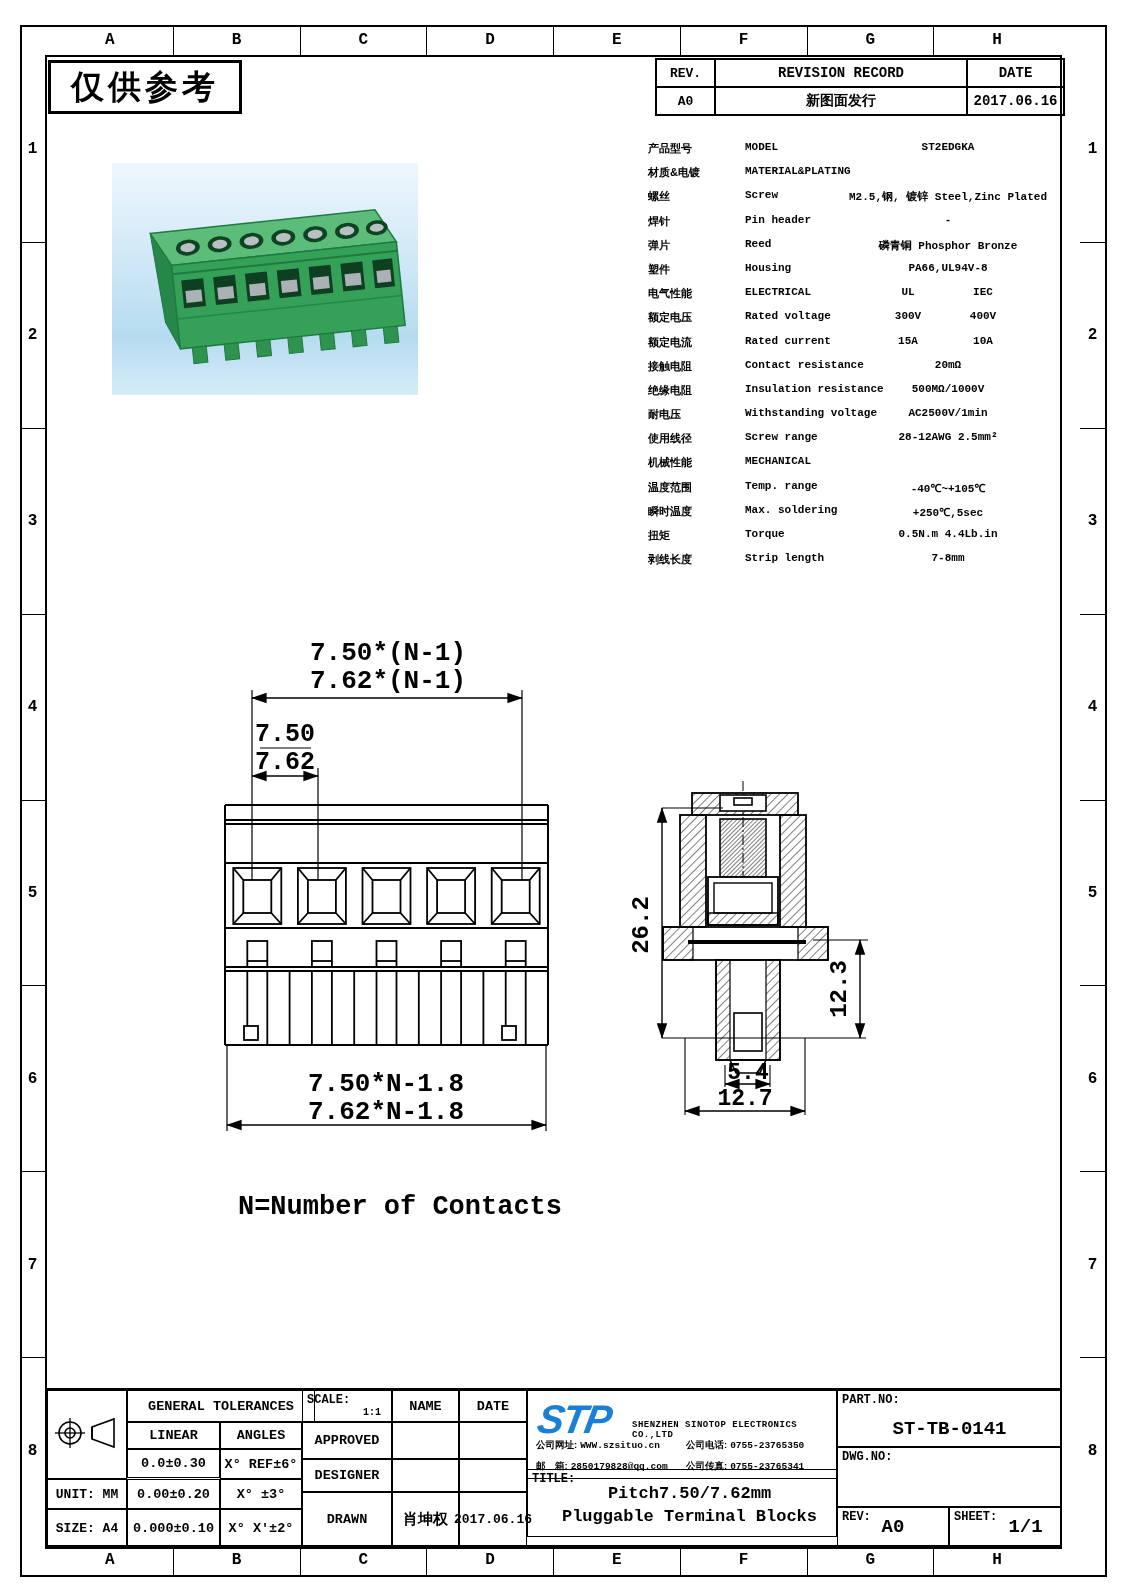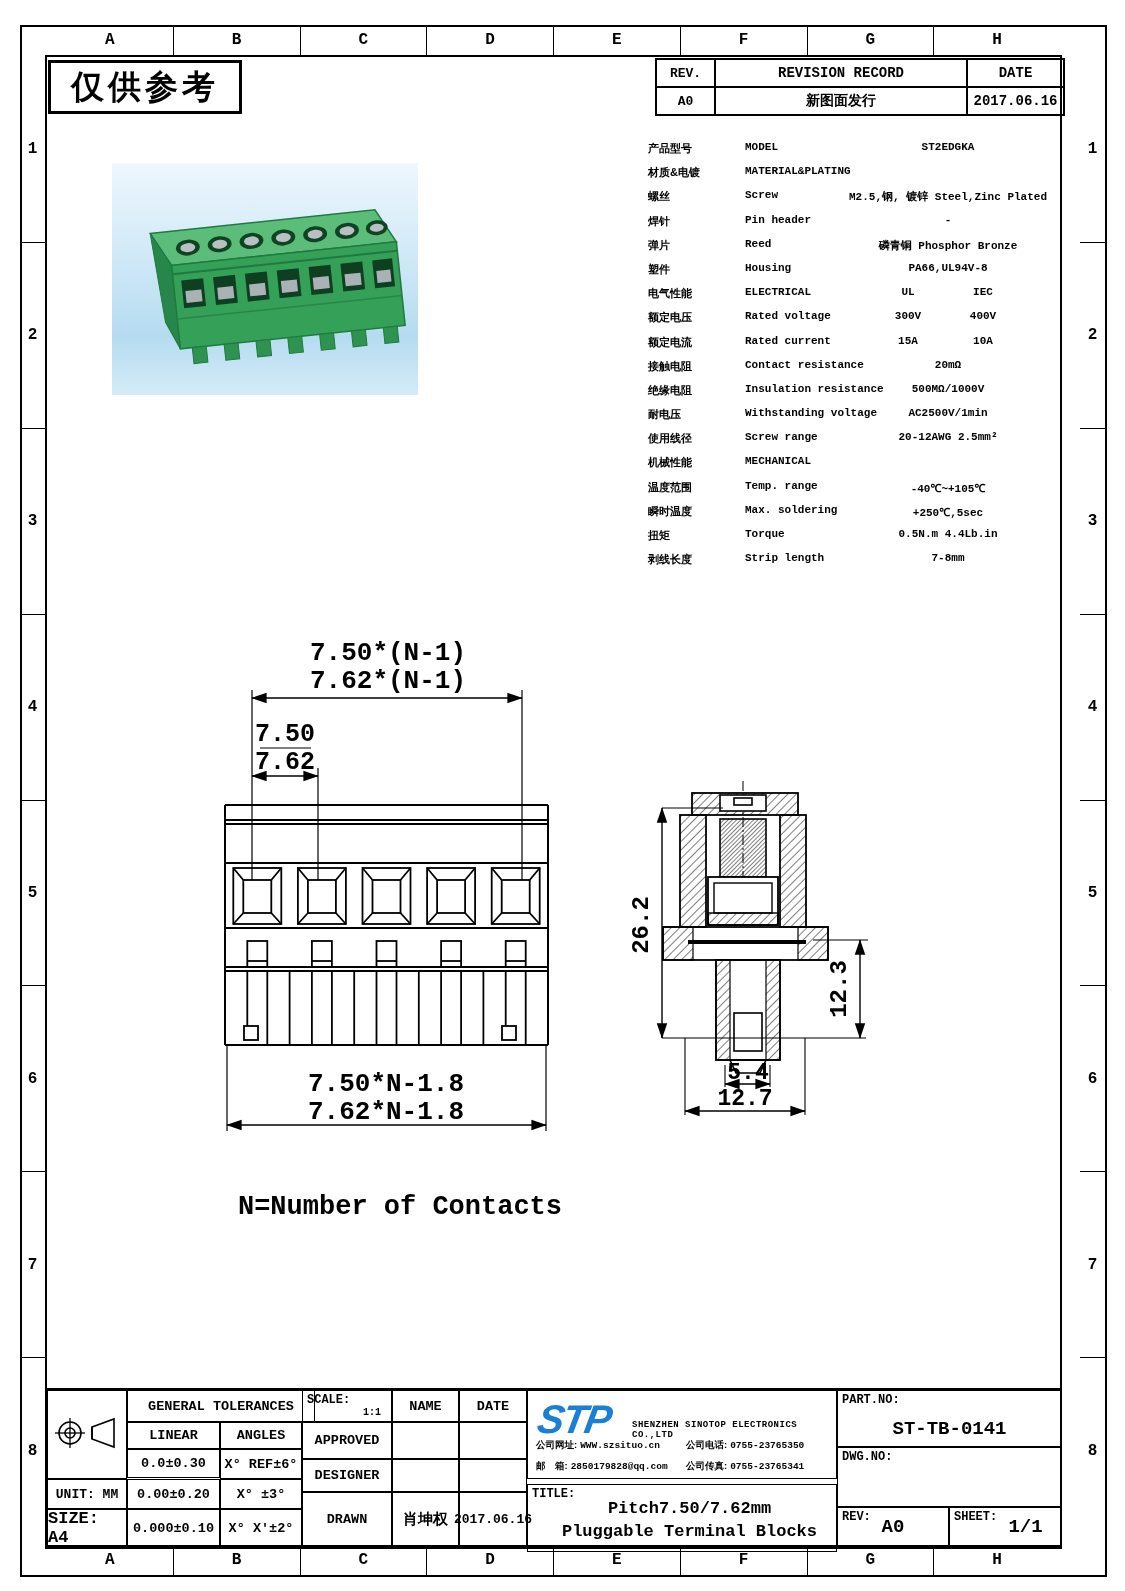--- a/index.html
+++ b/index.html
@@ -278,21 +278,21 @@
         <span class="spec-v">500MΩ/1000V</span>
       </div>
       <div class="spec-row">
         <span class="spec-cn">耐电压</span>
         <span class="spec-en">Withstanding voltage</span>
         <span class="spec-v">AC2500V/1min</span>
       </div>
       <div class="spec-row">
         <span class="spec-cn">使用线径</span>
         <span class="spec-en">Screw range</span>
-        <span class="spec-v">20-12AWG 2.5mm²</span>
+        <span class="spec-v">28-12AWG 2.5mm²</span>
       </div>
       <div class="spec-row">
         <span class="spec-cn">机械性能</span>
         <span class="spec-en">MECHANICAL</span>
       </div>
       <div class="spec-row">
         <span class="spec-cn">温度范围</span>
         <span class="spec-en">Temp. range</span>
         <span class="spec-v">-40℃~+105℃</span>
       </div>
@@ -491,21 +491,21 @@
       <svg width="76" height="84" viewBox="0 0 76 84">
         <circle cx="22" cy="42" r="11" fill="none" stroke="#000" stroke-width="1.6"></circle>
         <circle cx="22" cy="42" r="5" fill="none" stroke="#000" stroke-width="1.6"></circle>
         <line x1="7" y1="42" x2="37" y2="42" stroke="#000" stroke-width="1.3"></line>
         <line x1="22" y1="27" x2="22" y2="57" stroke="#000" stroke-width="1.3"></line>
         <path d="M44,36 L66,28 L66,56 L44,48 Z" fill="none" stroke="#000" stroke-width="1.6"></path>
         <line x1="44" y1="36" x2="44" y2="48" stroke="#000" stroke-width="1.6"></line>
       </svg>
     </div>
     <div class="tbc cen" style="left:0;top:89px;width:80px;height:30px;font-weight:bold;font-size:13px;">UNIT: MM</div>
-    <div class="tbc cen" style="left:0;top:119px;width:80px;height:38px;font-weight:bold;font-size:17px;">SIZE: A4</div>
+    <div class="tbc cen" style="left:0;top:119px;width:80px;height:38px;font-weight:bold;font-size:13px;">SIZE: A4</div>
 
     <div class="tbc cen tol-txt" style="left:80px;top:0;width:188px;height:32px;">GENERAL TOLERANCES</div>
     <div class="tbc cen tol-txt" style="left:80px;top:32px;width:93px;height:27px;">LINEAR</div>
     <div class="tbc cen tol-txt" style="left:173px;top:32px;width:82px;height:27px;">ANGLES</div>
     <div class="tbc cen tol-txt" style="left:80px;top:59px;width:93px;height:29px;">0.0±0.30</div>
     <div class="tbc cen tol-txt" style="left:173px;top:59px;width:82px;height:30px;">X° REF±6°</div>
     <div class="tbc cen tol-txt" style="left:80px;top:89px;width:93px;height:30px;">0.00±0.20</div>
     <div class="tbc cen tol-txt" style="left:173px;top:89px;width:82px;height:30px;">X° ±3°</div>
     <div class="tbc cen tol-txt" style="left:80px;top:119px;width:93px;height:38px;">0.000±0.10</div>
     <div class="tbc cen tol-txt" style="left:173px;top:119px;width:82px;height:38px;">X° X'±2°</div>
@@ -533,21 +533,21 @@
       <span class="logo">STP</span>
       <span class="co-en">SHENZHEN SINOTOP ELECTRONICS CO.,LTD</span>
       <div class="contact-grid" id="contact-grid">
           <div class="contact-item"><span class="c-label">公司网址:</span><span class="c-value">WWW.szsituo.cn</span></div>
           <div class="contact-item"><span class="c-label">公司电话:</span><span class="c-value">0755-23765350</span></div>
           <div class="contact-item"><span class="c-label">邮　箱:</span><span class="c-value">2850179828@qq.com</span></div>
           <div class="contact-item"><span class="c-label">公司传真:</span><span class="c-value">0755-23765341</span></div>
         </div>
     </div>
 
-    <div class="tbc" style="left:480px;top:94px;width:310px;height:68px;padding-left:15px;">
+    <div class="tbc" style="left:480px;top:79px;width:310px;height:68px;padding-left:15px;">
       <span class="lbl">TITLE:</span>
       <div class="title-line" style="margin-top:13px;">Pitch7.50/7.62mm</div>
       <div class="title-line">Pluggable Terminal Blocks</div>
     </div>
 
     <div class="tbc" style="left:790px;top:0;width:225px;height:57px;">
       <span class="lbl">PART.NO:</span>
       <div class="cen big-val" style="height:100%;padding-top:10px;">ST-TB-0141</div>
     </div>
     <div class="tbc" style="left:790px;top:57px;width:225px;height:60px;">

